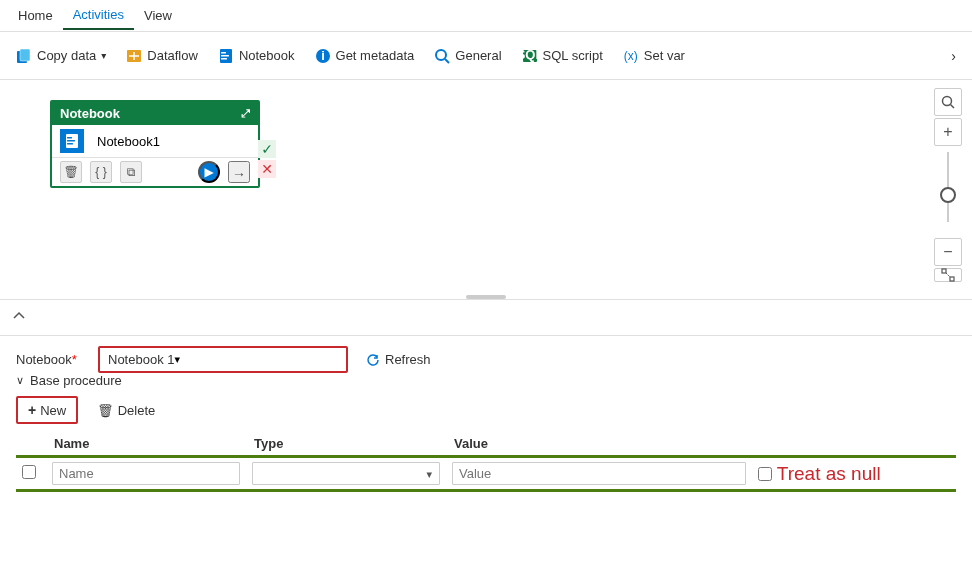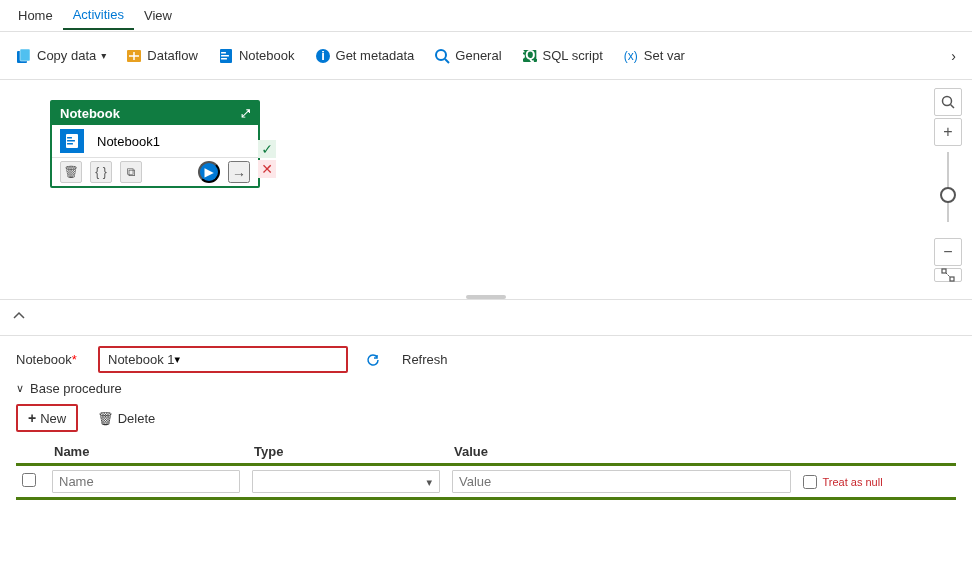--- a/index.html
+++ b/index.html
@@ -42,26 +42,26 @@
     
     .bottom-panel { background: #fff; height: calc(566px - 32px - 48px - 220px); display: flex; flex-direction: column; }
     .panel-tabs { display: flex; align-items: center; border-bottom: 1px solid #e0e0e0; padding: 0 12px; height: 36px; justify-content: space-between; }
     .panel-tab { padding: 6px 12px; cursor: pointer; color: #333; font-size: 13px; border-bottom: 2px solid transparent; }
     .panel-tab.active { color: #0078d4; border-bottom: 2px solid #c8272d; font-weight: 600; border: 2px solid #c8272d; border-bottom: none; }
     .panel-collapse { cursor: pointer; color: #555; font-size: 12px; }
 
     .panel-content { padding: 10px 16px; flex: 1; overflow-y: auto; }
 
     
-    .field-row { display: flex; align-items: center; margin-bottom: 8px; gap: 12px; }
+    .field-row { display: flex; align-items: center; margin-bottom: 0; gap: 12px; }
     .field-label { min-width: 70px; color: #333; font-size: 13px; }
     .required { color: red; }
     .field-dropdown { width: 250px; border: 2px solid #c8272d; border-radius: 2px; padding: 4px 8px; display: flex; align-items: center; cursor: pointer; background: #fff; }
     .field-dropdown-text { color: #333; font-size: 13px; }
-    .refresh-btn { display: flex; align-items: center; gap: 22px; cursor: pointer; color: #333; font-size: 13px; padding: 4px 6px; border: none; background: none; }
+    .refresh-btn { display: flex; align-items: center; gap: 5px; cursor: pointer; color: #333; font-size: 13px; padding: 4px 6px; border: none; background: none; }
 
     
     .section-header { display: flex; align-items: center; gap: 6px; margin-bottom: 8px; cursor: pointer; font-size: 13px; color: #333; }
     .chevron { font-size: 11px; }
 
     .action-row { display: flex; align-items: center; gap: 8px; margin-bottom: 8px; }
     .new-btn { display: flex; align-items: center; gap: 4px; padding: 4px 10px; border: 2px solid #c8272d; background: #fff; cursor: pointer; font-size: 13px; color: #333; border-radius: 2px; }
     .delete-btn { display: flex; align-items: center; gap: 4px; padding: 4px 10px; border: 1px solid transparent; background: none; cursor: pointer; font-size: 13px; color: #333; border-radius: 2px; }
 
     
@@ -72,21 +72,21 @@
     .checkbox-cell { width: 30px; }
     .checkbox { width: 14px; height: 14px; border: 1px solid #666; cursor: pointer; }
     .name-col { width: 200px; }
     .type-col { width: 200px; }
     .table-input { width: 100%; border: 1px solid #ccc; padding: 3px 6px; border-radius: 1px; font-size: 13px; color: #999; }
     .table-select { width: 100%; border: 1px solid #ccc; padding: 3px 6px; border-radius: 1px; font-size: 13px; background: #fff; appearance: none; cursor: pointer; }
     .select-wrapper { position: relative; }
     .select-wrapper::after { content: '▾'; position: absolute; right: 8px; top: 50%; transform: translateY(-50%); pointer-events: none; color: #555; font-size: 11px; }
     .treat-null { display: flex; align-items: center; gap: 5px; white-space: nowrap; }
     .treat-null-checkbox { width: 14px; height: 14px; border: 1px solid #666; cursor: pointer; }
-    .treat-null-label { color: #c8272d; font-size: 11px; cursor: pointer; }
+    .treat-null-label { color: #c8272d; font-size: 19px; cursor: pointer; }
   </style>
 </head>
 <body>
 
 <div class="top-nav">
   <span class="top-nav-item">Home</span>
   <span class="top-nav-item active">Activities</span>
   <span class="top-nav-item">View</span>
 </div>
 

